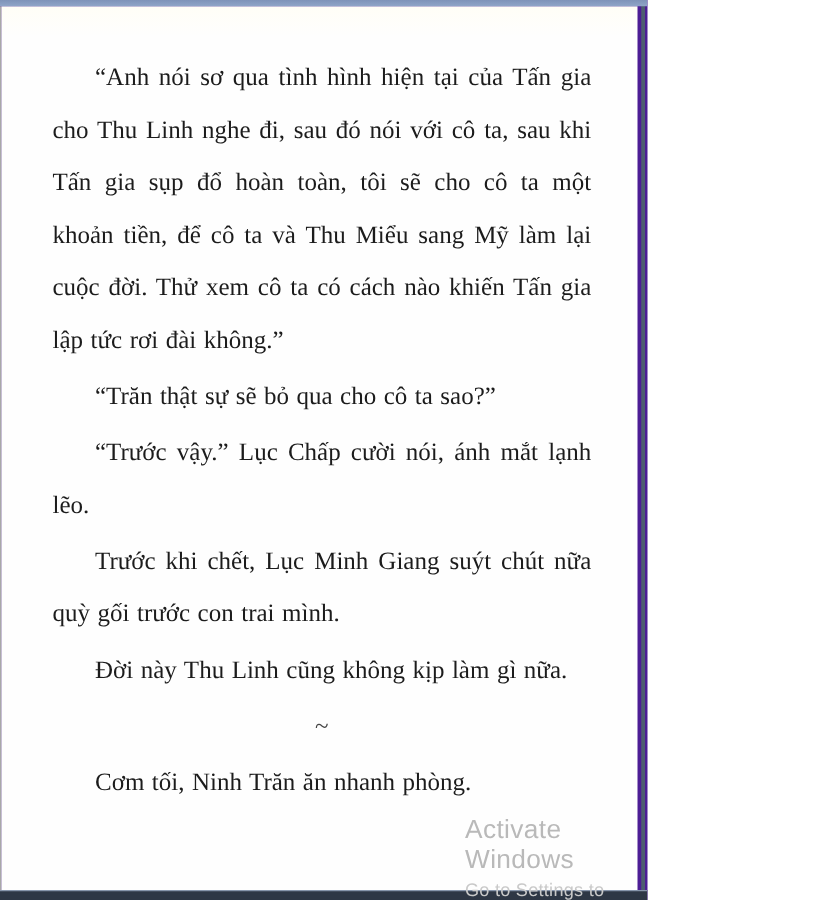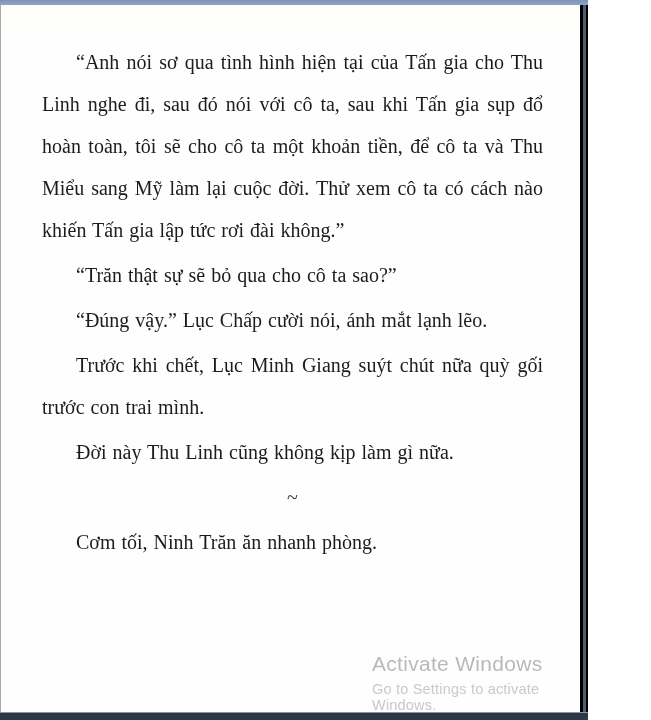--- a/index.html
+++ b/index.html
@@ -6,23 +6,23 @@
     margin: 0;
     padding: 0;
     width: 651px;
     height: 720px;
     background: #ffffff;
     overflow: hidden;
     font-family: "Liberation Serif", "DejaVu Serif", serif;
   }
   .reader-window {
     position: relative;
-    width: 588px;
+    width: 518px;
     height: 720px;
-    background: #000000;
+    background: #4c1d95;
     overflow: hidden;
   }
   
   .top-bar {
     position: absolute;
     top: 0; left: 0; right: 0;
     height: 5px;
     background: linear-gradient(#7e93b8, #8fa5c8);
     z-index: 5;
   }
@@ -112,21 +112,21 @@
 <div class="reader-window">
 
   <div class="top-bar"></div>
   <div class="left-border"></div>
   <div class="right-border"></div>
   <div class="bottom-bar"></div>
 
   <div class="page-text">
     <p>“Anh nói sơ qua tình hình hiện tại của Tấn gia cho Thu Linh nghe đi, sau đó nói với cô ta, sau khi Tấn gia sụp đổ hoàn toàn, tôi sẽ cho cô ta một khoản tiền, để cô ta và Thu Miểu sang Mỹ làm lại cuộc đời. Thử xem cô ta có cách nào khiến Tấn gia lập tức rơi đài không.”</p>
     <p>“Trăn thật sự sẽ bỏ qua cho cô ta sao?”</p>
-    <p>“Đúng vậy.” Lục Chấp cười nói, ánh mắt lạnh lẽo.</p>
+    <p>“Trước vậy.” Lục Chấp cười nói, ánh mắt lạnh lẽo.</p>
     <p>Trước khi chết, Lục Minh Giang suýt chút nữa quỳ gối trước con trai mình.</p>
     <p>Đời này Thu Linh cũng không kịp làm gì nữa.</p>
     <p class="separator">~</p>
     <p>Cơm tối, Ninh Trăn ăn nhanh phòng.</p>
   </div>
 
   <div class="watermark">
     <div class="wm-title">Activate Windows</div>
     <div class="wm-sub">Go to Settings to activate Windows.</div>
   </div>

